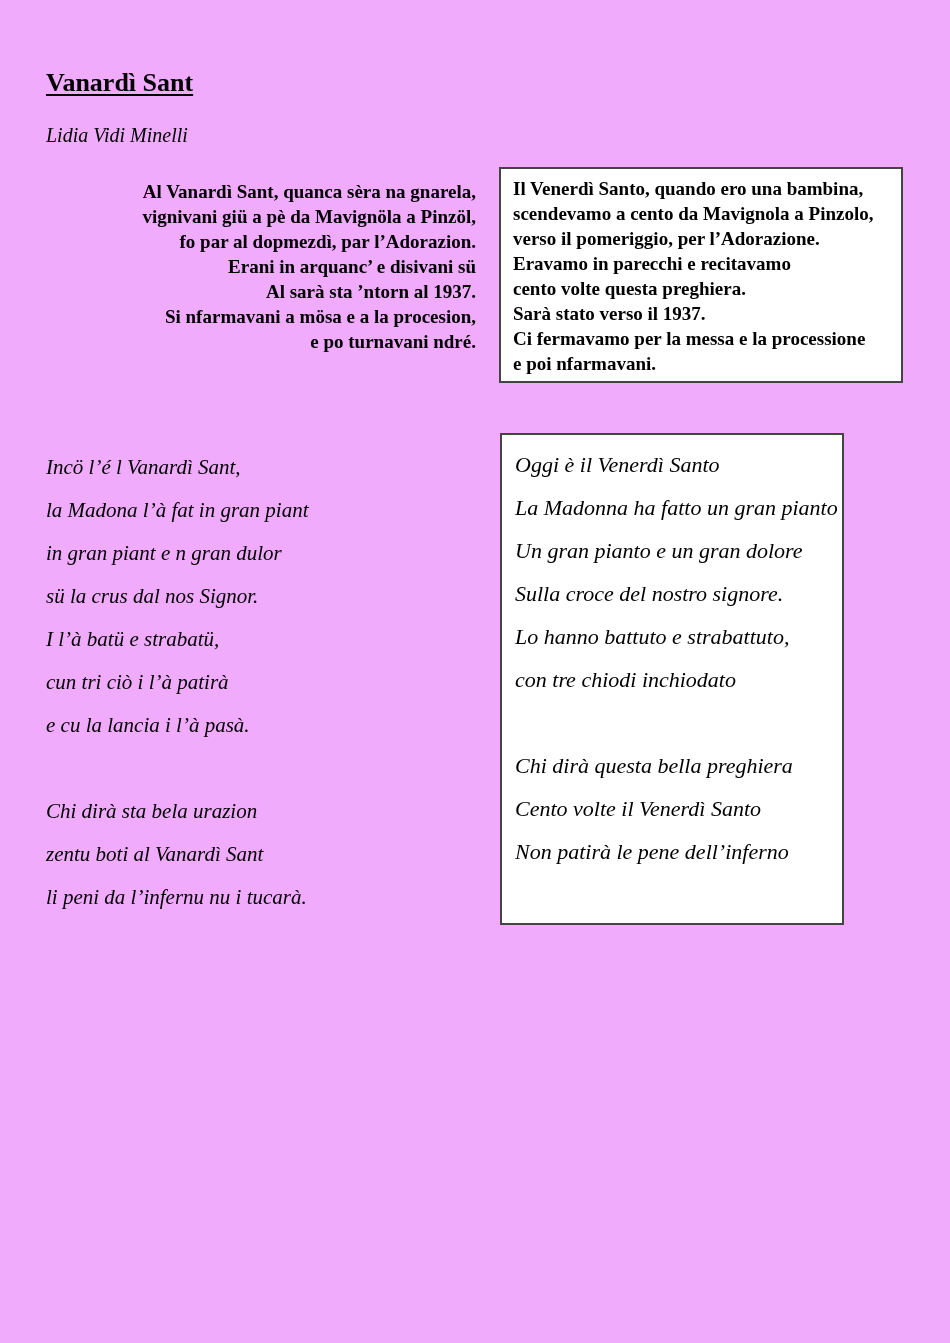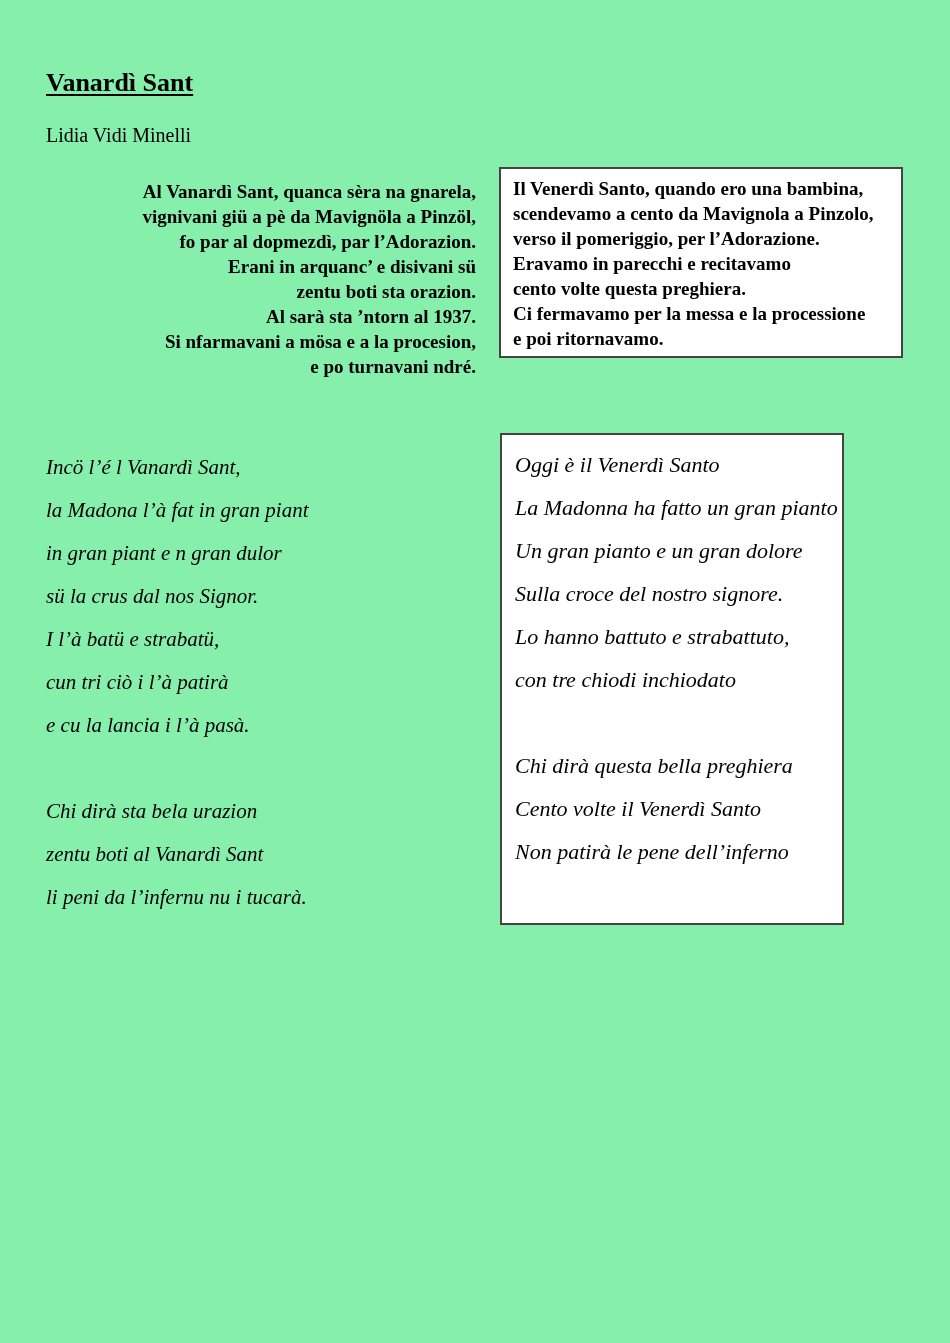--- a/index.html
+++ b/index.html
@@ -4,21 +4,21 @@
 <style>
   html, body {
     margin: 0;
     padding: 0;
     background: #ffffff;
   }
   .page {
     position: relative;
     width: 950px;
     height: 1343px;
-    background: #86efac;
+    background: #f0abfc;
     color: #000000;
     font-family: "Liberation Serif", "DejaVu Serif", serif;
     overflow: hidden;
   }
   .title {
     position: absolute;
     left: 46px;
     top: 68px;
     margin: 0;
     font-size: 26px;
@@ -27,20 +27,21 @@
     text-decoration-thickness: 2px;
     text-underline-offset: 3px;
     color: #000000;
   }
   .author {
     position: absolute;
     left: 46px;
     top: 124px;
     margin: 0;
     font-size: 20px;
+    font-style: italic;
     color: #000000;
   }
   .dialect-intro {
     position: absolute;
     left: 46px;
     top: 179px;
     width: 430px;
     font-size: 19px;
     font-weight: bold;
     line-height: 25px;
@@ -94,34 +95,34 @@
 
   <h1 class="title">Vanardì Sant</h1>
 
   <p class="author">Lidia Vidi Minelli</p>
 
   <div class="dialect-intro">
       <div class="line">Al Vanardì Sant, quanca sèra na gnarela,</div>
       <div class="line">vignivani giü a pè da Mavignöla a Pinzöl,</div>
       <div class="line">fo par al dopmezdì, par l’Adorazion.</div>
       <div class="line">Erani in arquanc’ e disivani sü</div>
-      <div class="line">zentu boti sta orazion.</div>
       <div class="line">Al sarà sta ’ntorn al 1937.</div>
       <div class="line">Si nfarmavani a mösa e a la procesion,</div>
       <div class="line">e po turnavani ndré.</div>
     </div>
 
   <div class="box box-intro">
       <div class="line">Il Venerdì Santo, quando ero una bambina,</div>
       <div class="line">scendevamo a cento da Mavignola a Pinzolo,</div>
       <div class="line">verso il pomeriggio, per l’Adorazione.</div>
       <div class="line">Eravamo in parecchi e recitavamo</div>
       <div class="line">cento volte questa preghiera.</div>
+      <div class="line">Sarà stato verso il 1937.</div>
       <div class="line">Ci fermavamo per la messa e la processione</div>
-      <div class="line">e poi ritornavamo.</div>
+      <div class="line">e poi nfarmavani.</div>
     </div>
 
   <div class="dialect-poem">
     <div class="stanza">
         <div class="line">Incö l’é l Vanardì Sant,</div>
         <div class="line">la Madona l’à fat in gran piant</div>
         <div class="line">in gran piant e n gran dulor</div>
         <div class="line">sü la crus dal nos Signor.</div>
         <div class="line">I l’à batü e strabatü,</div>
         <div class="line">cun tri ciò i l’à patirà</div>

